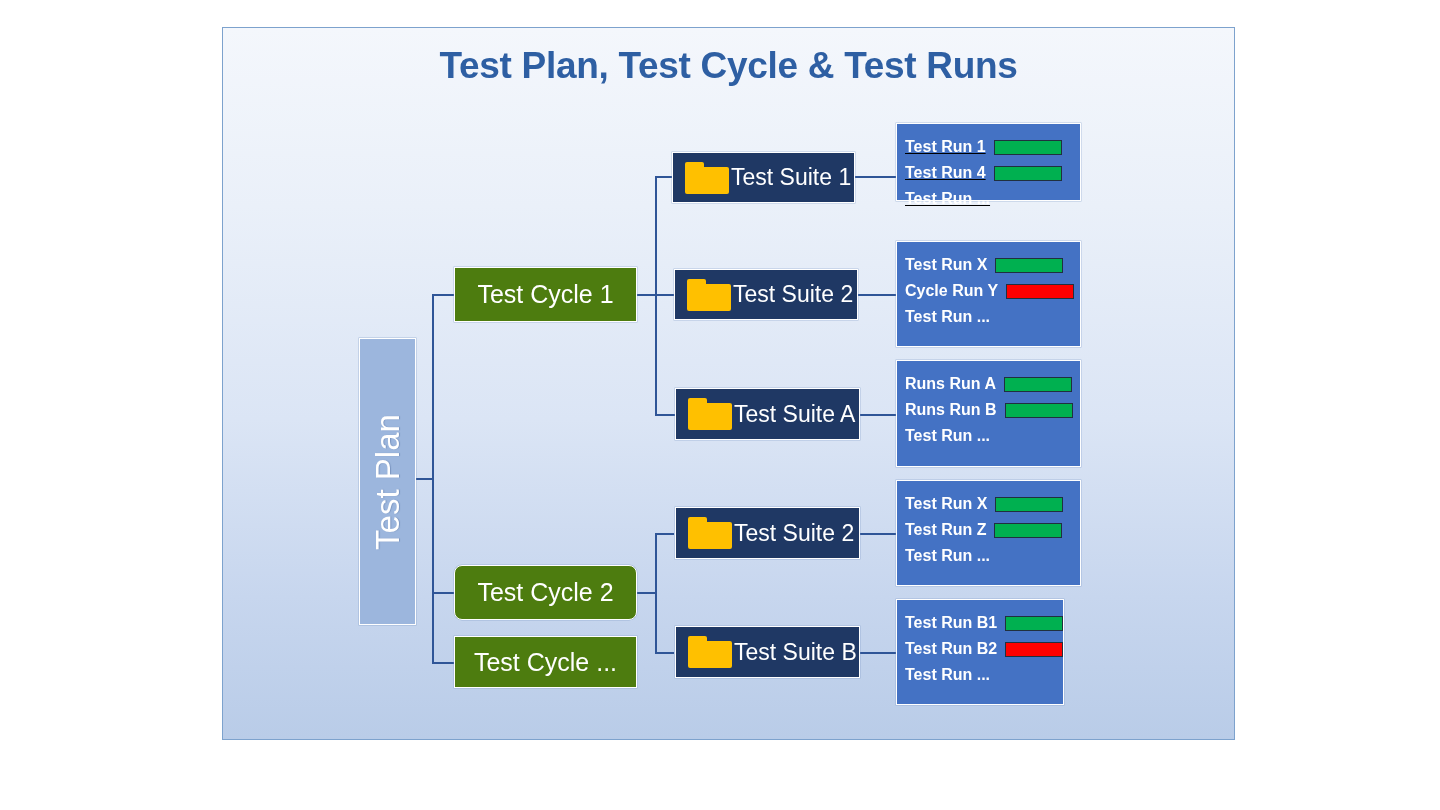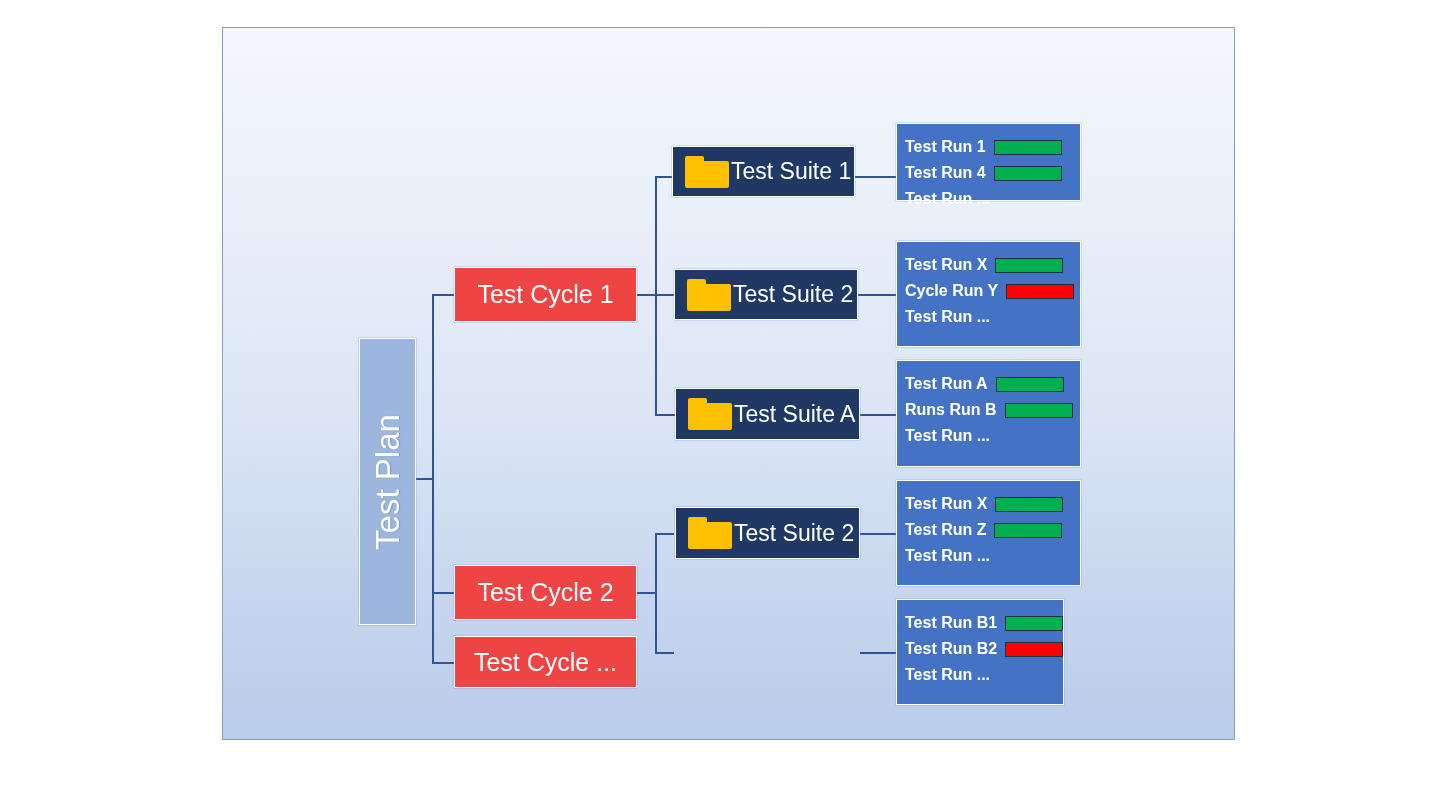--- a/index.html
+++ b/index.html
@@ -44,21 +44,21 @@
     position:absolute;left:50%;top:50%;
     transform:translate(-50%,-50%) rotate(-90deg);
     white-space:nowrap;
     font-size:33px;color:#ffffff;
     text-shadow:0 1px 1px rgba(60,90,140,.35);
   }
 
   
   .cycle{
     position:absolute;
-    background:#ef4444;
+    background:#4d7c0f;
     border:1px solid #ffffff;
     box-sizing:border-box;
     display:flex;align-items:center;justify-content:center;
     color:#ffffff;font-size:25px;
     box-shadow:0 0 0 0.5px rgba(120,150,195,.5);
   }
 
   
   .suite{
     position:absolute;
@@ -108,20 +108,21 @@
   }
   .run-row .bar.none{border:none;background:transparent;}
 </style>
 </head>
 <body>
 
 <div id="stage">
 
   <div class="canvas"></div>
 
+  <div class="title">Test Plan, Test Cycle &amp; Test Runs</div>
 
   <div class="line h" style="left:416px;top:478px;width:18px;"></div>
   <div class="line v" style="left:432px;top:294px;height:369px;"></div>
   <div class="line h" style="left:432px;top:294px;width:22px;"></div>
   <div class="line h" style="left:432px;top:592px;width:22px;"></div>
   <div class="line h" style="left:432px;top:662px;width:22px;"></div>
 
   <div class="line h" style="left:637px;top:294px;width:19px;"></div>
   <div class="line v" style="left:655px;top:176px;height:238px;"></div>
   <div class="line h" style="left:655px;top:176px;width:17px;"></div>
@@ -139,28 +140,28 @@
   <div class="line h" style="left:860px;top:533px;width:36px;"></div>
   <div class="line h" style="left:860px;top:652px;width:36px;"></div>
 
   <div class="plan-bar">
     <span class="label">Test Plan</span>
   </div>
 
   <div class="cycle" style="left:454px;top:267px;width:183px;height:55px;">
     <span>Test Cycle 1</span>
   </div>
-  <div class="cycle" style="left:454px;top:565px;width:183px;height:55px;">
+  <div class="cycle" style="left:454px;top:565px;width:183px;height:55px;border-radius:8px;">
     <span>Test Cycle 2</span>
   </div>
   <div class="cycle" style="left:454px;top:636px;width:183px;height:52px;">
     <span>Test Cycle ...</span>
   </div>
 
-  <div class="suite" style="left:672px;top:146px;width:183px;height:51px;">
+  <div class="suite" style="left:672px;top:152px;width:183px;height:51px;">
     <span class="folder">
         <span class="tab"></span>
         <span class="body"></span>
       </span>
     <span class="stext">Test Suite 1</span>
   </div>
 
   <div class="suite" style="left:674px;top:269px;width:184px;height:51px;">
     <span class="folder">
         <span class="tab"></span>
@@ -178,22 +179,29 @@
   </div>
 
   <div class="suite" style="left:675px;top:507px;width:185px;height:52px;">
     <span class="folder">
         <span class="tab"></span>
         <span class="body"></span>
       </span>
     <span class="stext">Test Suite 2</span>
   </div>
 
-
-  <div class="runs" style="left:896px;top:123px;width:185px;height:78px;">
+  <div class="suite" style="left:675px;top:626px;width:185px;height:52px;">
+    <span class="folder">
+        <span class="tab"></span>
+        <span class="body"></span>
+      </span>
+    <span class="stext">Test Suite B</span>
+  </div>
+
+  <div class="runs" style="left:896px;top:123px;width:185px;height:78px;text-decoration:underline;">
     <div class="run-row">
       <span class="rname">Test Run 1</span>
       <span class="bar" style="background: rgb(0, 176, 80);"></span>
     </div>
     <div class="run-row">
       <span class="rname">Test Run 4</span>
       <span class="bar" style="background: rgb(0, 176, 80);"></span>
     </div>
     <div class="run-row">
       <span class="rname">Test Run ...</span>
@@ -211,21 +219,21 @@
       <span class="bar" style="background: rgb(255, 0, 0);"></span>
     </div>
     <div class="run-row">
       <span class="rname">Test Run ...</span>
       <span class="bar none"></span>
     </div>
   </div>
 
   <div class="runs" style="left:896px;top:360px;width:185px;height:107px;">
     <div class="run-row">
-      <span class="rname">Test Run A</span>
+      <span class="rname">Runs Run A</span>
       <span class="bar" style="background: rgb(0, 176, 80);"></span>
     </div>
     <div class="run-row">
       <span class="rname">Runs Run B</span>
       <span class="bar" style="background: rgb(0, 176, 80);"></span>
     </div>
     <div class="run-row">
       <span class="rname">Test Run ...</span>
       <span class="bar none"></span>
     </div>

